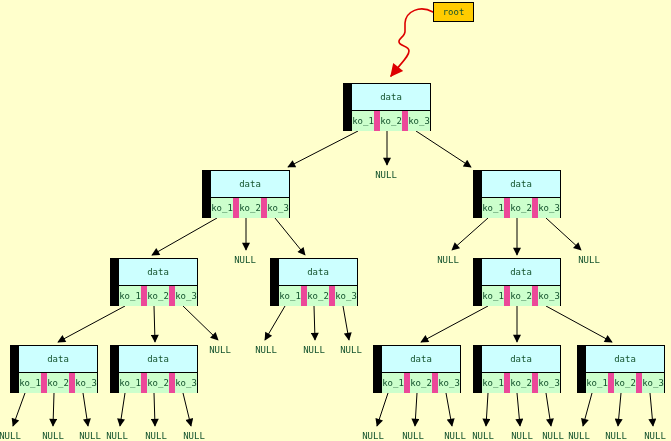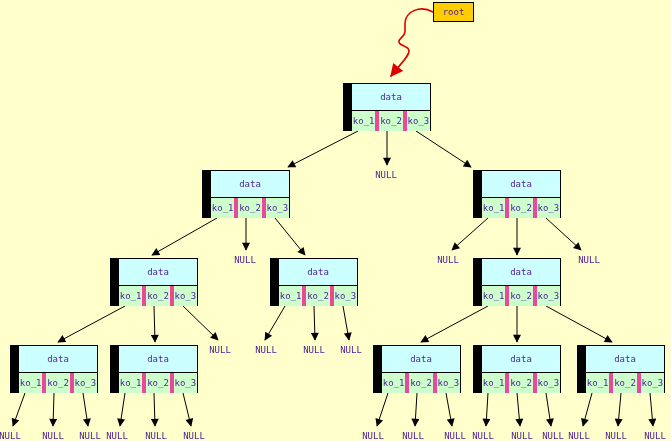--- a/index.html
+++ b/index.html
@@ -1,21 +1,21 @@
 <!DOCTYPE html>
 <html style="--bg: #FFFFCC; --data-fill: #CCFFFF; --key-fill: #CCFFCC; --root-fill: #FFCC00;"><head>
 <meta charset="utf-8">
 <style>
   html,body { margin:0; padding:0; }
   #stage {
     position:relative;
     width:671px; height:441px;
     background: var(--bg, #FFFFCC);
     font-family:"DejaVu Sans Mono","Liberation Mono",monospace;
-    color:#4c1d95;
+    color:#14532d;
     overflow:hidden;
   }
   #arrow-layer { position:absolute; left:0; top:0; }
   .node {
     position:absolute;
     width:88px; height:48px;
     border:1px solid #000;
     box-sizing:border-box;
     background:#000;
     padding-left:8px;
@@ -23,21 +23,21 @@
   .node .data {
     height:26px;
     background: var(--data-fill, #CCFFFF);
     display:flex; align-items:center; justify-content:center;
     font-size:9px; line-height:26px;
   }
   .node .keys { display:flex; height:20px; border-top:1px solid #000; }
   .node .key {
     flex:1;
     background: var(--key-fill, #CCFFCC);
-    border-left:4px solid #ec4899;
+    border-left:6px solid #ec4899;
     display:flex; align-items:center; justify-content:center;
     font-size:9px;
   }
   .node .key:first-child { border-left:none; }
   .null {
     position:absolute;
     transform:translateX(-50%);
     font-size:9px; line-height:9px;
     white-space:nowrap;
     text-align:center;

